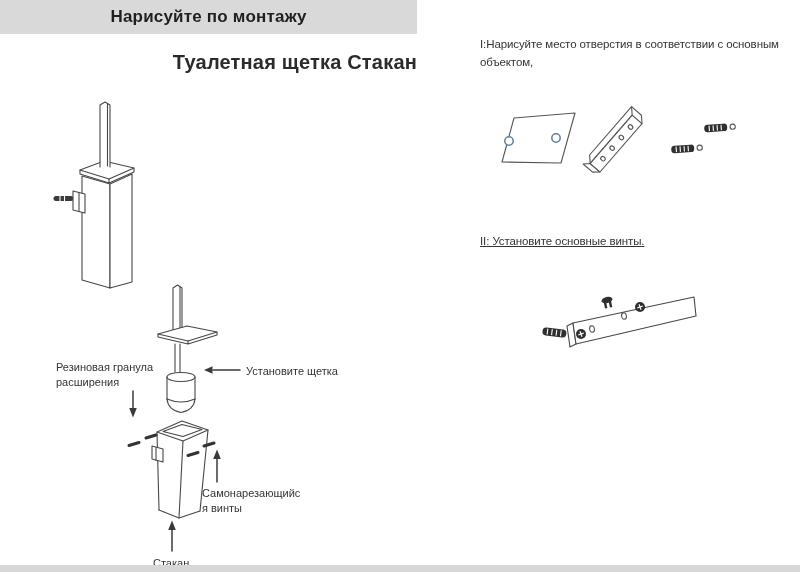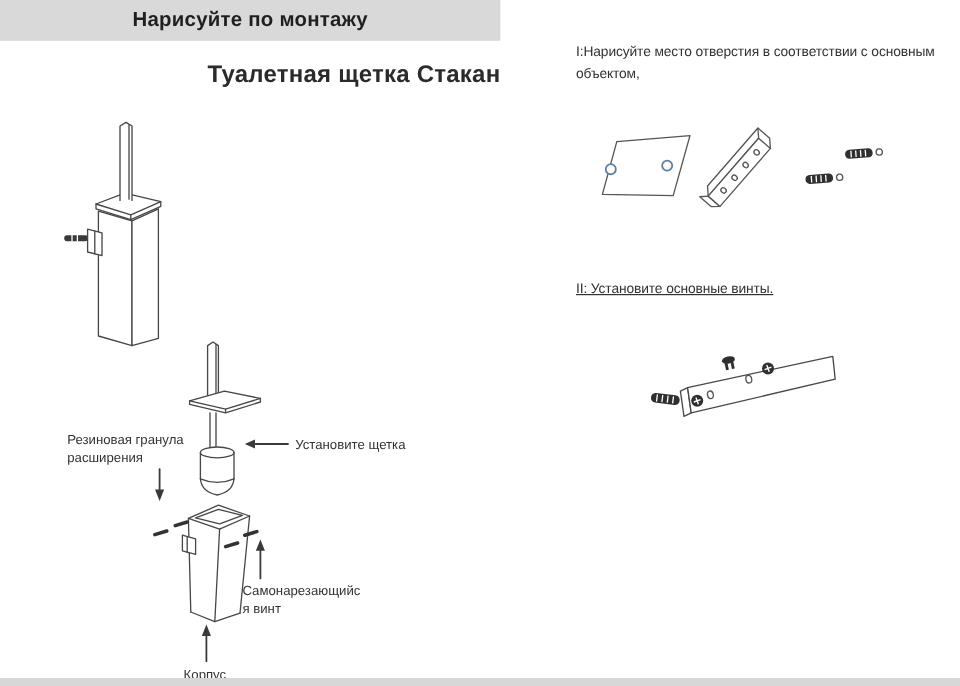--- a/index.html
+++ b/index.html
@@ -111,23 +111,23 @@
         <path d="M172,551 L172,529"></path>
         <path d="M168.2,530 L175.8,530 L172,520.5 Z" fill="#3a3a3a" stroke="none"></path>
       </g>
     </g>
   </svg>
 
   <div class="diagram-label" id="label-granule">Резиновая гранула расширения</div>
   <div class="diagram-label" id="label-brush">Установите щетка</div>
   <div class="diagram-label" id="label-screw">
     <div>Самонарезающийс</div>
-    <div>я винт</div>
+    <div>я винты</div>
   </div>
-  <div class="diagram-label" id="label-body">Корпус</div>
+  <div class="diagram-label" id="label-body">Стакан</div>
 
   <div class="step-text" id="step1-text">
     <div>I:Нарисуйте место отверстия в соответствии с основным объектом,</div>
   </div>
 
   <svg id="step1-figure" class="figure" width="275" height="90" viewBox="485 95 275 90">
     <g stroke="#555" stroke-width="1.1" fill="none" stroke-linejoin="round">
       <g>
         <path d="M514,118 L575,113 L561,163 L502,162 Z" fill="#fff"></path>
         <circle cx="509" cy="141" r="4.2" stroke="#5f7f9f" stroke-width="1.5" fill="#fff"></circle>

